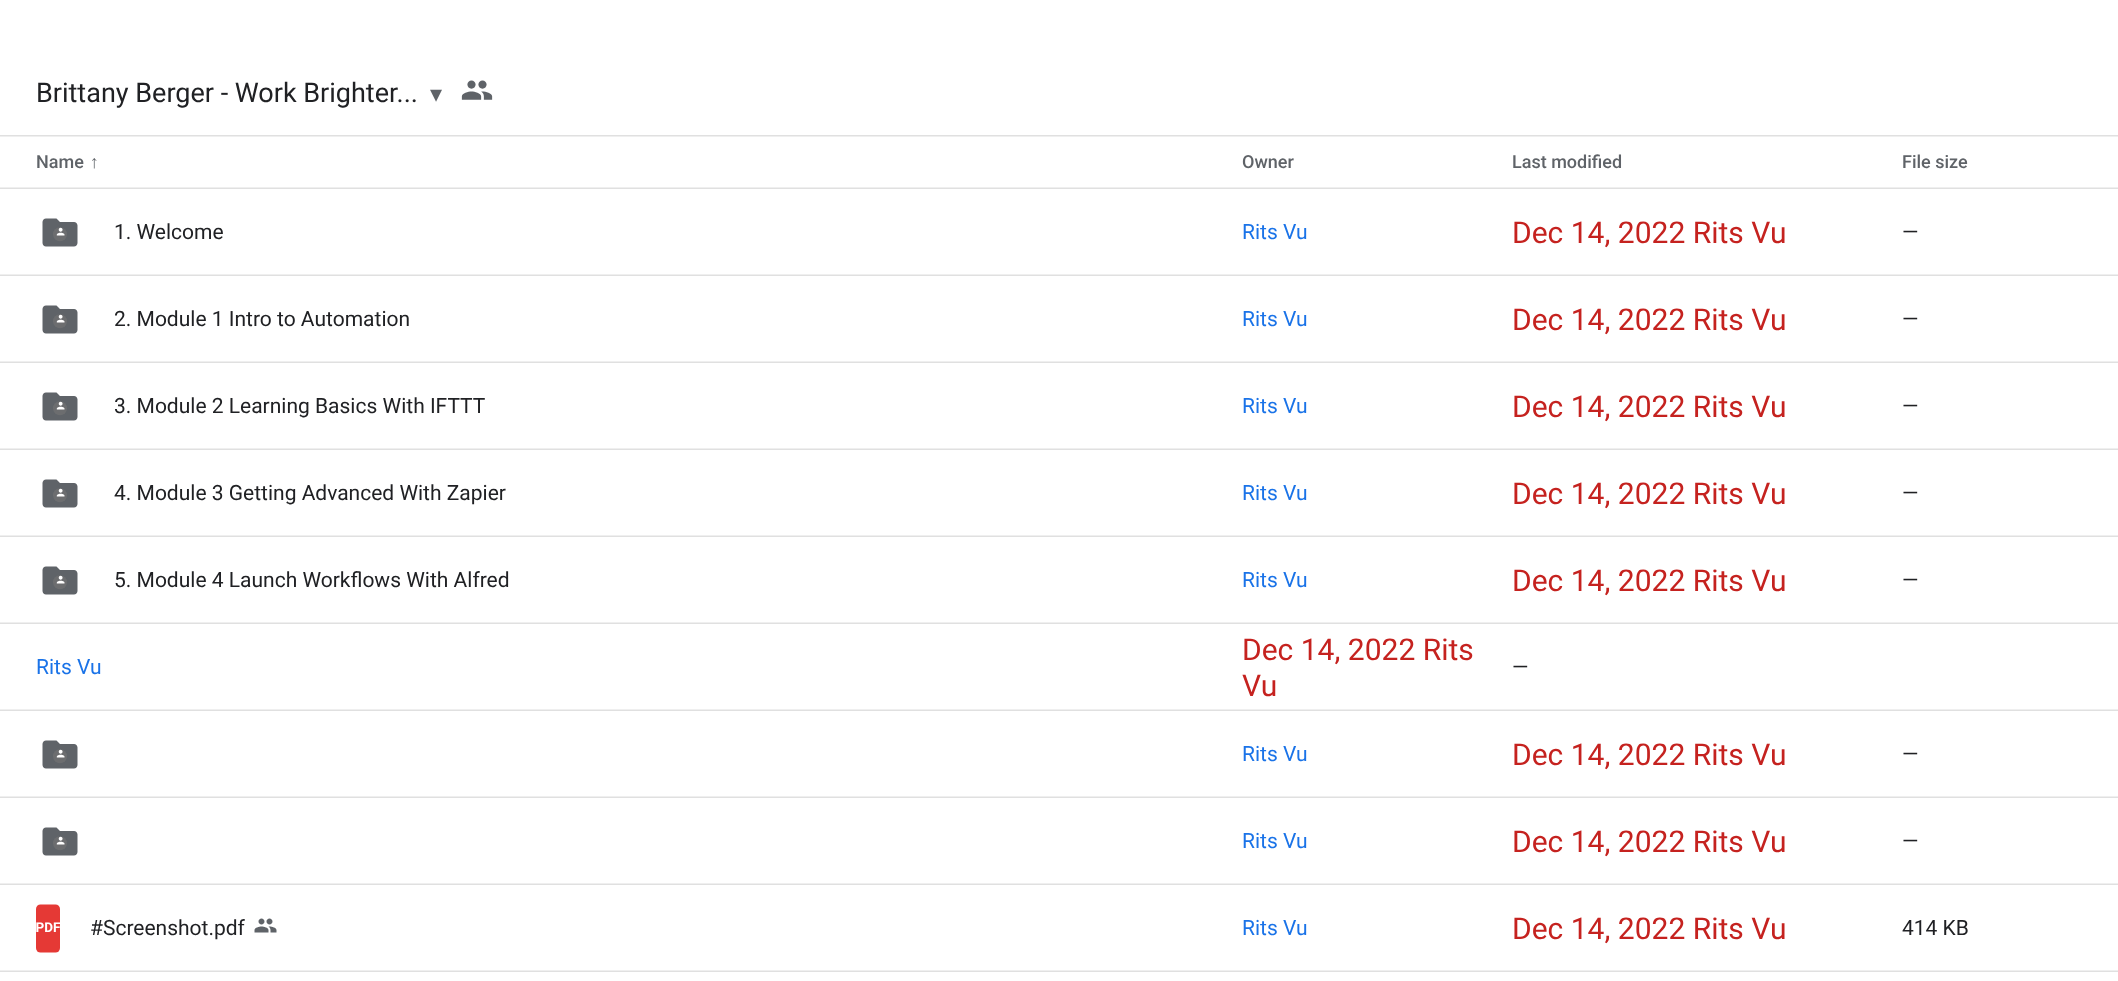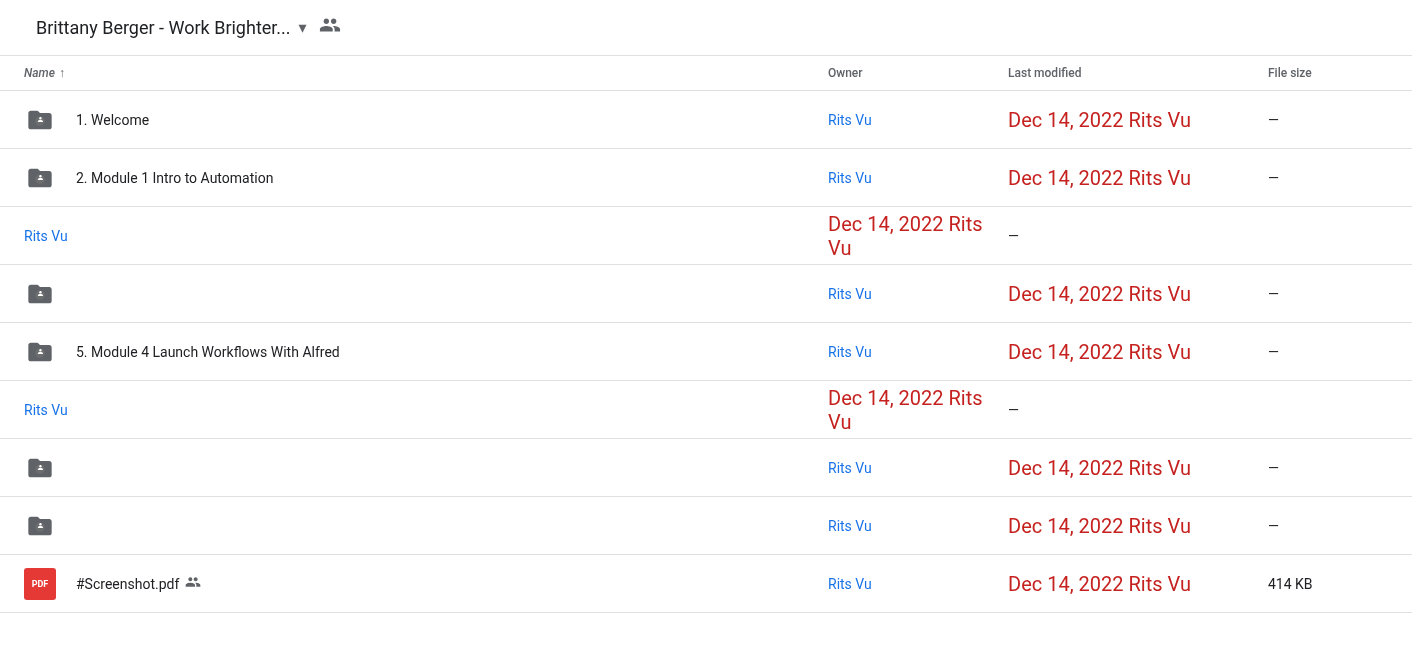--- a/index.html
+++ b/index.html
@@ -6,23 +6,24 @@
     body {
       font-family: 'Roboto', Arial, sans-serif;
       background: #fff;
       color: #202124;
       font-size: 14px;
     }
 
     .header {
       display: flex;
       align-items: center;
-      padding: 14px 36px;
+      padding: 14px 24px;
       border-bottom: 1px solid #e0e0e0;
       gap: 8px;
+      margin-top: 35px;
     }
 
     .header-title {
       font-size: 18px;
       font-weight: 400;
       color: #202124;
     }
 
     .header-chevron {
       color: #5f6368;
@@ -47,21 +48,20 @@
       border-bottom: 1px solid #e0e0e0;
       color: #5f6368;
       font-size: 12px;
       font-weight: 500;
     }
 
     .col-name {
       display: flex;
       align-items: flex-end;
       gap: 4px;
-      font-style: italic;
     }
 
     .sort-arrow {
       font-size: 12px;
       color: #5f6368;
     }
 
     .table-row {
       display: grid;
       grid-template-columns: 1fr 180px 260px 120px;
@@ -86,21 +86,21 @@
       justify-content: center;
       flex-shrink: 0;
     }
 
     .folder-icon svg {
       width: 28px;
       height: 28px;
     }
 
     .pdf-icon {
-      width: 32px;
+      width: 16px;
       height: 32px;
       background: #e53935;
       border-radius: 3px;
       display: flex;
       align-items: center;
       justify-content: center;
       color: white;
       font-size: 9px;
       font-weight: 700;
       flex-shrink: 0;
@@ -206,35 +206,55 @@
       <div class="file-name-wrapper">
         <span class="file-name">2. Module 1 Intro to Automation</span>
 
       </div>
     </div>
     <div class="owner-cell">Rits Vu</div>
     <div class="modified-cell">Dec 14, 2022 <span class="modified-by">Rits Vu</span></div>
     <div class="size-cell dash">—</div>
   </div>
       <div class="table-row">
-    <div class="owner-cell">Rits Vu</div>
-    <div class="modified-cell">Dec 14, 2022 <span class="modified-by">Rits Vu</span></div>
-    <div class="size-cell dash">—</div>
-  </div>
-      <div class="table-row">
-    <div class="file-cell">
-
-      <div class="folder-icon">
-        <svg viewBox="0 0 24 24" fill="none" xmlns="http://www.w3.org/2000/svg">
-          <path d="M20 6h-8l-2-2H4c-1.1 0-2 .9-2 2v12c0 1.1.9 2 2 2h16c1.1 0 2-.9 2-2V8c0-1.1-.9-2-2-2z" fill="#5f6368"></path>
-          <circle cx="12" cy="13" r="4" fill="#757575" opacity="0.6"></circle>
-          <path d="M10 13c0-.55.45-1 1-1h2l-1.5-1.5L13 9l3 3-3 3-1.5-1.5L13 13h-2c-.55 0-1-.45-1-1z" fill="white" opacity="0"></path>
-
-          <path d="M12 11c1.1 0 2-.9 2-2s-.9-2-2-2-2 .9-2 2 .9 2 2 2zm0 1c-1.33 0-4 .67-4 2v1h8v-1c0-1.33-2.67-2-4-2z" fill="white" transform="scale(0.55) translate(10.5, 10)"></path>
-        </svg>
+    <div class="file-cell">
+
+      <div class="folder-icon">
+        <svg viewBox="0 0 24 24" fill="none" xmlns="http://www.w3.org/2000/svg">
+          <path d="M20 6h-8l-2-2H4c-1.1 0-2 .9-2 2v12c0 1.1.9 2 2 2h16c1.1 0 2-.9 2-2V8c0-1.1-.9-2-2-2z" fill="#5f6368"></path>
+          <circle cx="12" cy="13" r="4" fill="#757575" opacity="0.6"></circle>
+          <path d="M10 13c0-.55.45-1 1-1h2l-1.5-1.5L13 9l3 3-3 3-1.5-1.5L13 13h-2c-.55 0-1-.45-1-1z" fill="white" opacity="0"></path>
+
+          <path d="M12 11c1.1 0 2-.9 2-2s-.9-2-2-2-2 .9-2 2 .9 2 2 2zm0 1c-1.33 0-4 .67-4 2v1h8v-1c0-1.33-2.67-2-4-2z" fill="white" transform="scale(0.55) translate(10.5, 10)"></path>
+        </svg>
+      </div>
+      <div class="file-name-wrapper">
+        <span class="file-name">3. Module 2 Learning Basics With IFTTT</span>
+
+      </div>
+    </div>
+    <div class="owner-cell">Rits Vu</div>
+    <div class="modified-cell">Dec 14, 2022 <span class="modified-by">Rits Vu</span></div>
+    <div class="size-cell dash">—</div>
+  </div>
+      <div class="table-row">
+    <div class="file-cell">
+
+      <div class="folder-icon">
+        <svg viewBox="0 0 24 24" fill="none" xmlns="http://www.w3.org/2000/svg">
+          <path d="M20 6h-8l-2-2H4c-1.1 0-2 .9-2 2v12c0 1.1.9 2 2 2h16c1.1 0 2-.9 2-2V8c0-1.1-.9-2-2-2z" fill="#5f6368"></path>
+          <circle cx="12" cy="13" r="4" fill="#757575" opacity="0.6"></circle>
+          <path d="M10 13c0-.55.45-1 1-1h2l-1.5-1.5L13 9l3 3-3 3-1.5-1.5L13 13h-2c-.55 0-1-.45-1-1z" fill="white" opacity="0"></path>
+
+          <path d="M12 11c1.1 0 2-.9 2-2s-.9-2-2-2-2 .9-2 2 .9 2 2 2zm0 1c-1.33 0-4 .67-4 2v1h8v-1c0-1.33-2.67-2-4-2z" fill="white" transform="scale(0.55) translate(10.5, 10)"></path>
+        </svg>
+      </div>
+      <div class="file-name-wrapper">
+        <span class="file-name">4. Module 3 Getting Advanced With Zapier</span>
+
       </div>
     </div>
     <div class="owner-cell">Rits Vu</div>
     <div class="modified-cell">Dec 14, 2022 <span class="modified-by">Rits Vu</span></div>
     <div class="size-cell dash">—</div>
   </div>
       <div class="table-row">
     <div class="file-cell">
 
       <div class="folder-icon">

